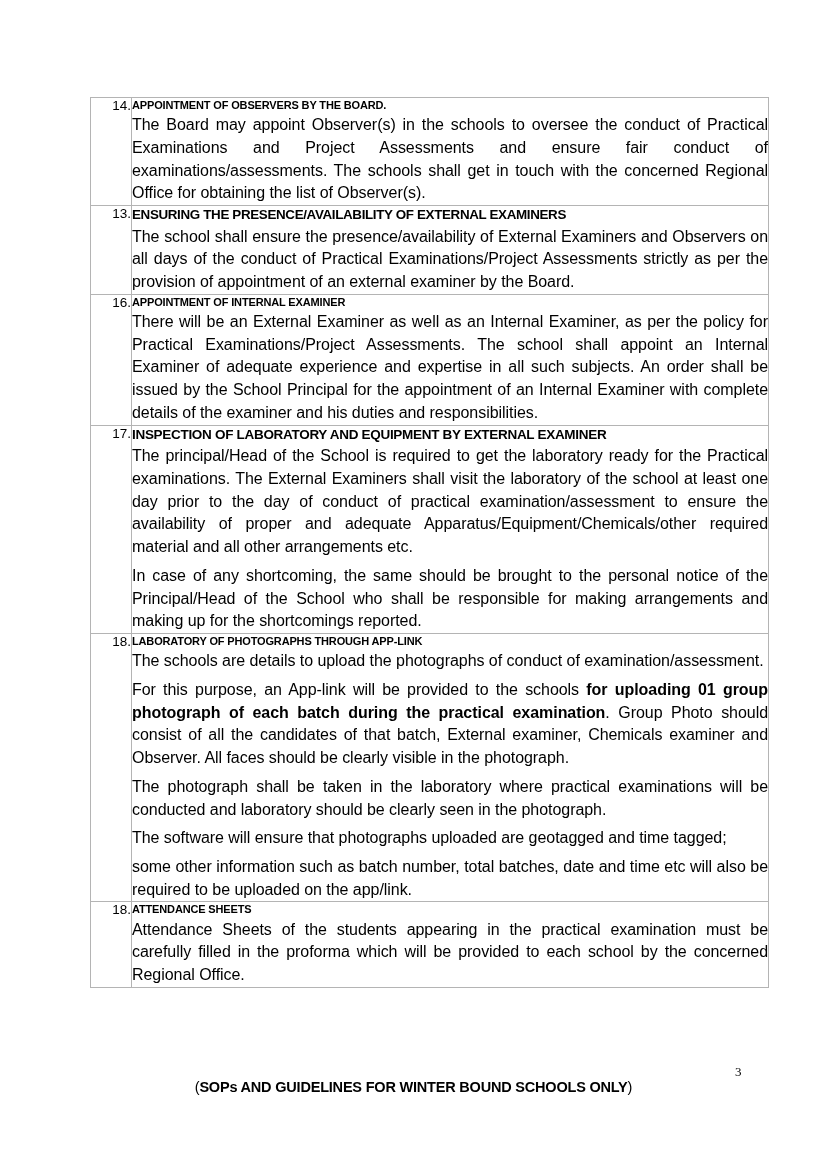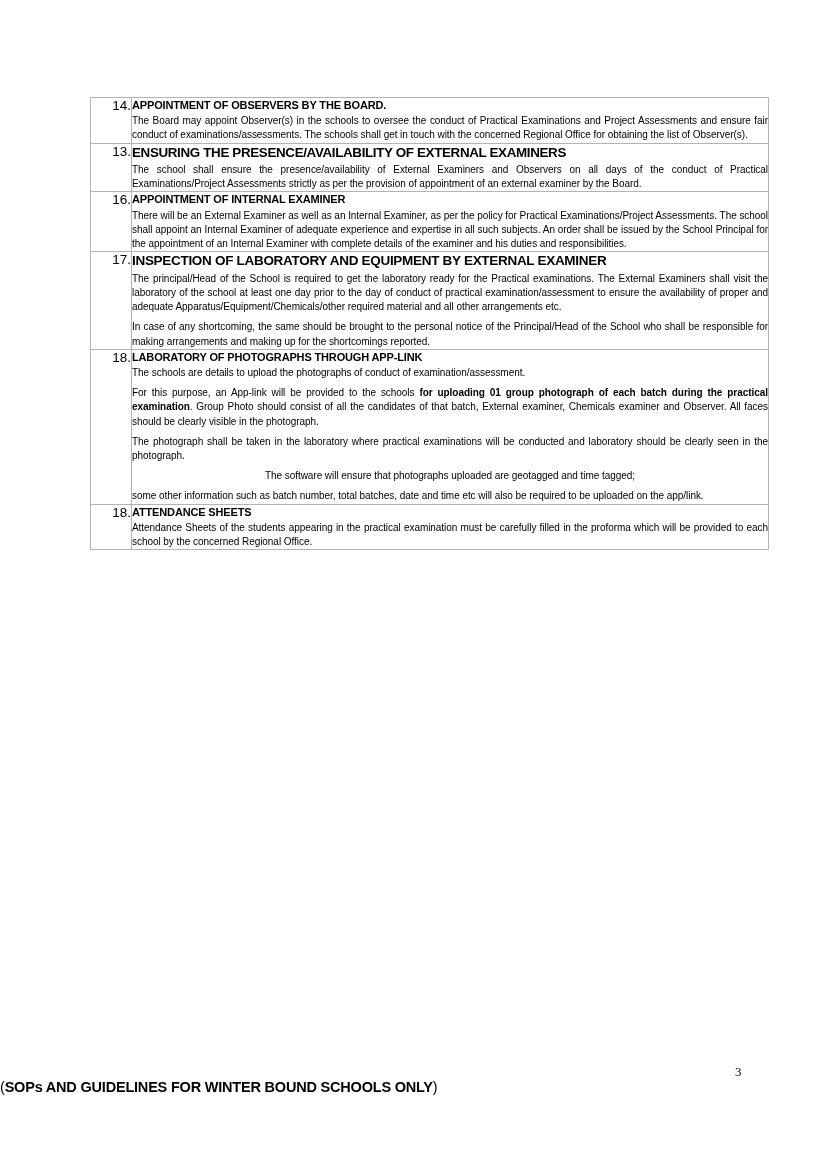--- a/index.html
+++ b/index.html
@@ -59,41 +59,42 @@
   }
   .sec-heading.tight {
     font-size: 13.4px;
     letter-spacing: -0.35px;
   }
   .sec-heading.tight2 {
     font-size: 13.5px;
     letter-spacing: -0.3px;
   }
   p.para {
-    font-size: 10px;
+    font-size: 16px;
     line-height: 1.42;
     margin: 0 0 6px 0;
     text-align: justify;
     text-justify: inter-word;
     letter-spacing: -0.05px;
   }
   p.para:last-child {
     margin-bottom: 0;
   }
   p.para.nojust {
-    text-align: center;
+    text-align: left;
   }
   p.para b {
     font-weight: bold;
   }
   .footer {
     position: absolute;
     left: 0;
     top: 1078px;
     width: 827px;
+    text-align: center;
   }
   .footer-text {
     font-size: 14.5px;
     font-weight: bold;
     letter-spacing: -0.2px;
     display: inline-block;
     color: #000;
   }
   .footer-text .paren {
     font-weight: normal;

